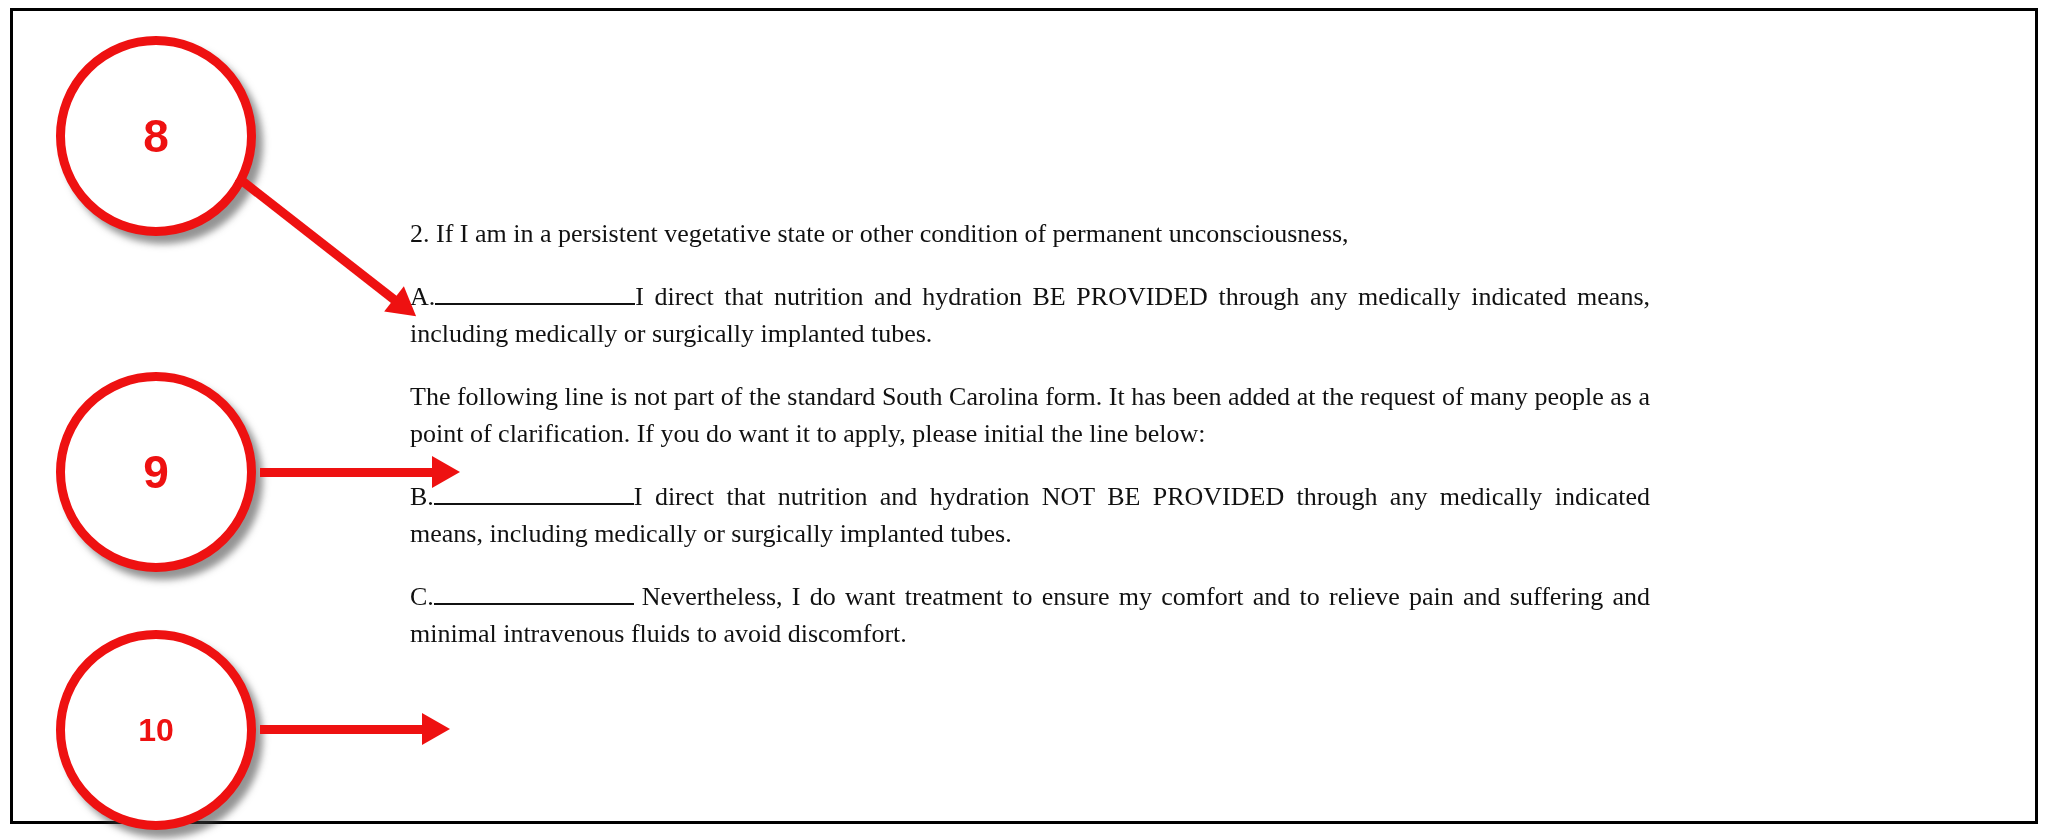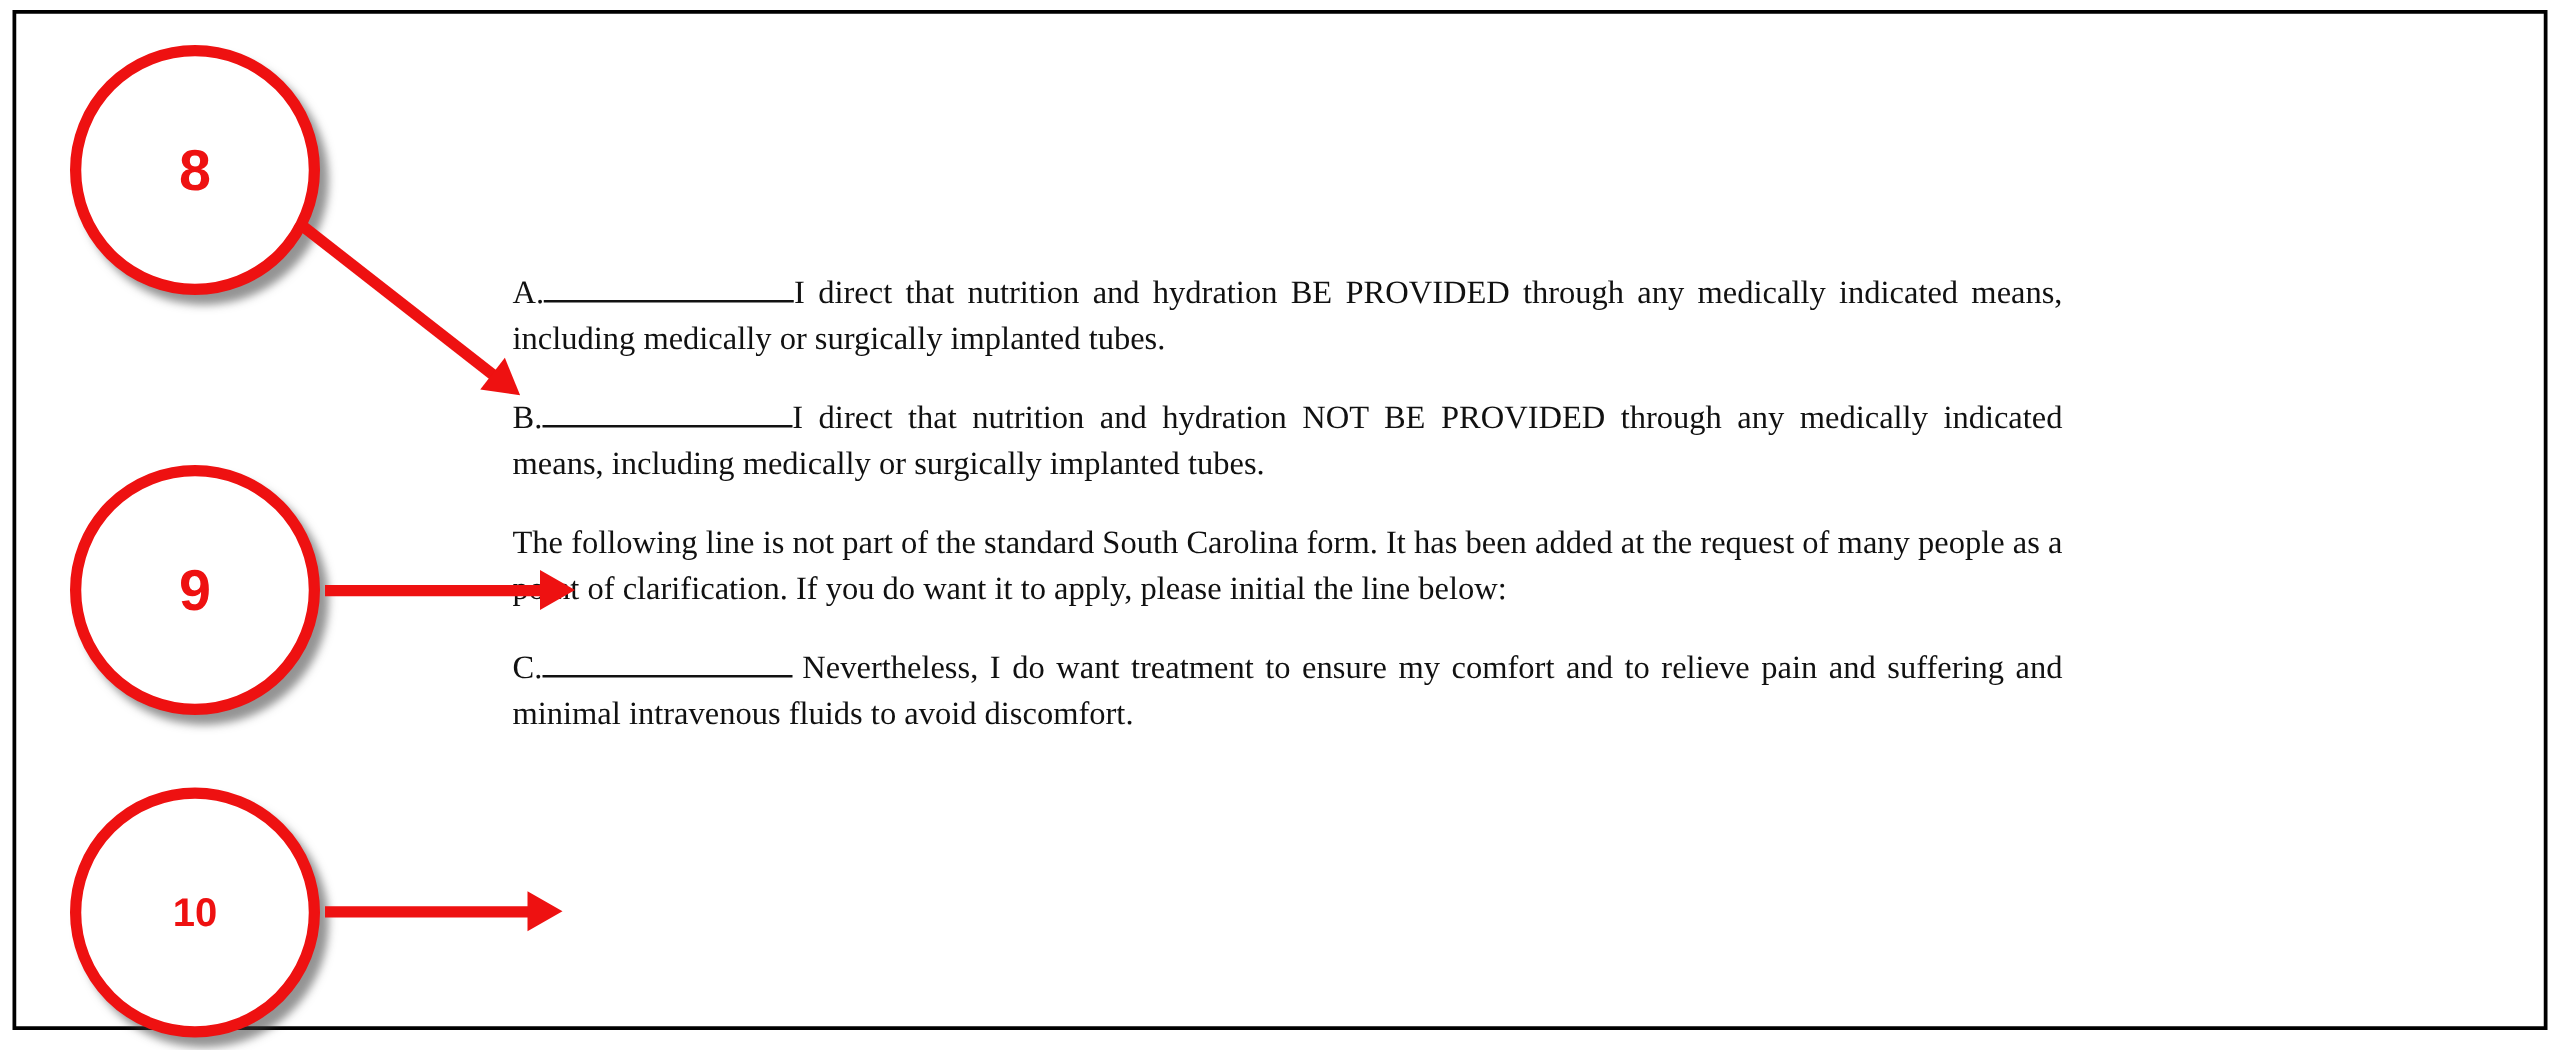--- a/index.html
+++ b/index.html
@@ -125,26 +125,27 @@
 </style>
 </head>
 <body>
 
 <div id="page">
 
   <div class="frame"></div>
 
   <div class="doc-text">
 
+    <p class="para no-justify">2.  If I am in a persistent vegetative state or other condition of permanent unconsciousness,</p>
 
     <p class="para"><span>A.</span><span class="blank-line bl-a"></span><span>I direct that nutrition and hydration BE PROVIDED through any medically indicated means, including medically or surgically implanted tubes.</span></p>
 
+    <p class="para">The following line is not part of the standard South Carolina form.  It has been added at the request of many people as a point of clarification.  If you do want it to apply, please initial the line below:</p>
+
     <p class="para"><span>B.</span><span class="blank-line bl-b"></span><span>I direct that nutrition and hydration NOT BE PROVIDED through any medically indicated means, including medically or surgically implanted tubes.</span></p>
-
-    <p class="para">The following line is not part of the standard South Carolina form.  It has been added at the request of many people as a point of clarification.  If you do want it to apply, please initial the line below:</p>
 
     <p class="para"><span>C.</span><span class="blank-line bl-c"></span><span>Nevertheless, I do want treatment to ensure my comfort and to relieve pain and suffering and minimal intravenous fluids to avoid discomfort.</span></p>
 
   </div>
 
   <div class="callout callout-8">8</div>
   <div class="arrow arrow-8">
     <div class="shaft"></div>
     <div class="head"></div>
   </div>

